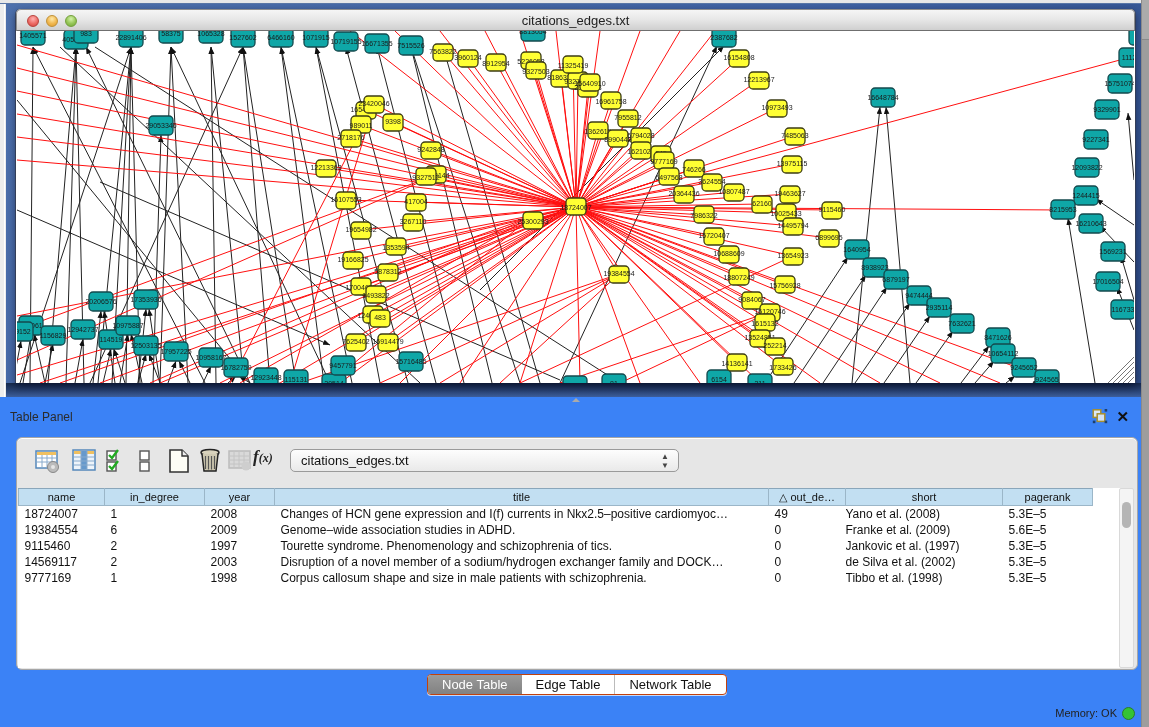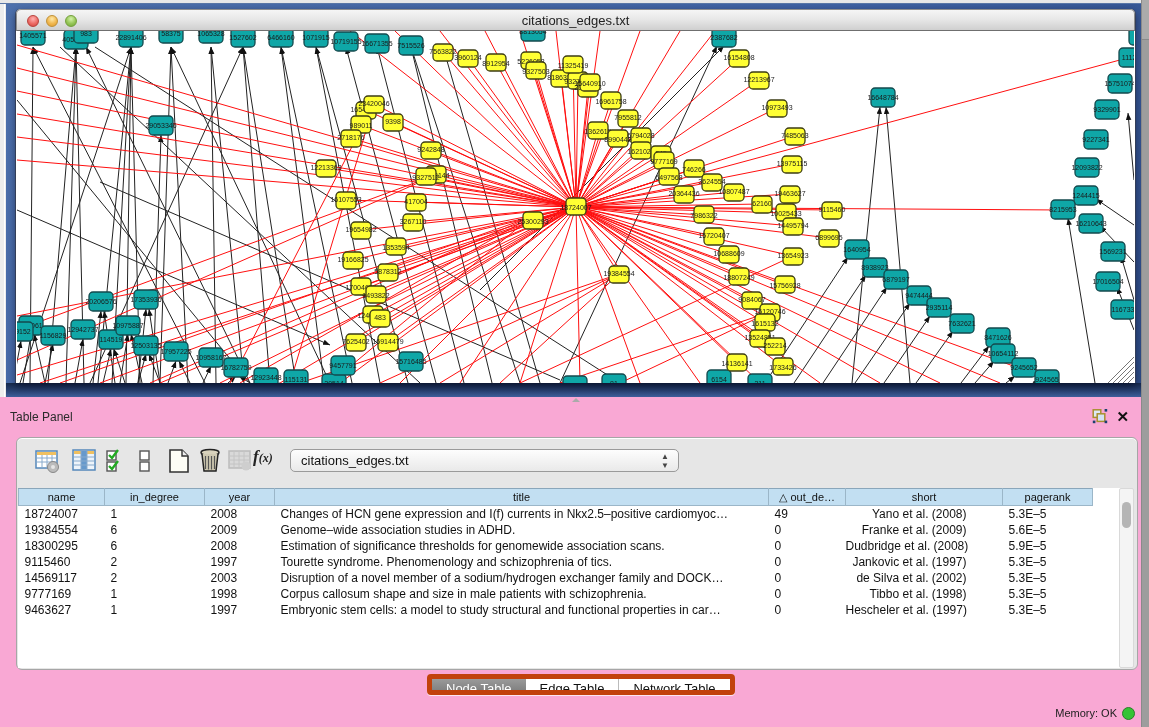--- a/index.html
+++ b/index.html
@@ -15,44 +15,44 @@
 #win{position:absolute;left:16px;top:9px;width:1119px;height:374px;border-radius:5px 5px 0 0;box-shadow:0 3px 9px rgba(0,0,20,.55),-1px 0 0 #44536f,1px 0 0 #44536f;background:#fff;}
 #titlebar{position:absolute;left:0;top:0;width:1119px;height:22px;border-radius:5px 5px 0 0;background:linear-gradient(180deg,#f5f5f5 0%,#e8e8e8 45%,#cfcfcf 100%);border:1px solid #8e8e8e;border-bottom:1px solid #6f6f6f;}
 #titlebar .t{position:absolute;left:0;right:0;top:3px;text-align:center;font-size:13px;color:#222;}
 .tl{position:absolute;top:5px;width:12px;height:12px;border-radius:50%;}
 .tl.r{left:10px;background:radial-gradient(circle at 50% 30%,#ffb0b0,#ec6b65 55%,#d0403a);border:1px solid #b8423c;}
 .tl.y{left:29px;background:radial-gradient(circle at 50% 30%,#ffe9a8,#f0b74f 55%,#dd9b2e);border:1px solid #c09137;}
 .tl.g{left:48px;background:radial-gradient(circle at 50% 30%,#d3f3a9,#95c556 55%,#71a838);border:1px solid #74a03c;}
 #canvas{position:absolute;left:1px;top:22px;width:1117px;height:352px;background:#fff;overflow:hidden;}
 svg text{font-family:"Liberation Sans",sans-serif;}
 
-#panel{position:absolute;left:0;top:397px;width:1141px;height:330px;background:#f9a8d4;}
+#panel{position:absolute;left:0;top:397px;width:1141px;height:330px;background:#3b82f6;}
 #phead{position:absolute;left:0;top:0;width:100%;height:40px;}
 #phead .lbl{position:absolute;left:10px;top:13px;font-size:12px;color:#2b2b2b;}
 #phead .x{position:absolute;right:12px;top:11px;font-size:15px;font-weight:bold;color:#111;}
 #caret{position:absolute;left:572px;top:1px;width:0;height:0;border-left:4px solid transparent;border-right:4px solid transparent;border-bottom:4px solid #aaa;}
 #container{position:absolute;left:16px;top:40px;width:1122px;height:233px;background:#e6e6e6;border:1px solid #a6a6a6;border-radius:6px;box-shadow:inset 0 1px 0 #fff;}
 
 #toolbar{position:absolute;left:0;top:8px;height:30px;width:100%;}
 .ic{position:absolute;top:2px;}
 #combo{position:absolute;left:273px;top:3px;width:389px;height:23px;background:linear-gradient(180deg,#fdfdfd,#e9e9e9);border:1px solid #9a9a9a;border-radius:5px;font-size:13px;color:#111;line-height:21px;padding-left:10px;}
 #combo .arr{position:absolute;right:9px;top:2px;font-size:8px;color:#444;line-height:9px;text-align:center;}
 
 #tblwrap{position:absolute;left:1px;top:50px;width:1104px;height:180px;background:#fff;overflow:hidden;}
 table{border-collapse:collapse;table-layout:fixed;width:1104px;font-size:12px;color:#111;}
 th{background:#c2dff2;border:1px solid #9bb6c8;border-top:1px solid #8aa6ba;font-weight:normal;height:17px;font-size:11px;padding:0;}
 td{height:16px;padding:0 0 0 6px;white-space:nowrap;overflow:hidden;}
 td.c1,td.c2,td.c4{padding-left:6px;}
-td.c5{text-align:right;padding:0 36px 0 0;margin-top:36px;}
+td.c5{text-align:left;padding:0 36px 0 0;margin-top:36px;}
 col.c0{width:86px;}col.c1{width:100px;}col.c2{width:70px;}col.c3{width:494px;}col.c4{width:77px;}col.c5{width:157px;}col.c6{width:90px;}col.c7{width:30px;}
 
 #vsb{position:absolute;right:3px;top:50px;width:15px;height:180px;background:#f4f4f4;border:1px solid #d9d9d9;border-radius:2px;}
 #vsb .th{position:absolute;left:2px;top:13px;width:9px;height:26px;background:#b5b5b5;border-radius:5px;}
 
-#tabs{position:absolute;left:427px;top:277px;height:21px;display:flex;border:5px solid #c2410c;border-radius:4px;overflow:hidden;background:#fff;box-shadow:0 1px 0 rgba(255,255,255,.7);}
+#tabs{position:absolute;left:427px;top:277px;height:21px;display:flex;border:1px solid #c2410c;border-radius:4px;overflow:hidden;background:#fff;box-shadow:0 1px 0 rgba(255,255,255,.7);}
 #tabs div{font-size:13px;line-height:19px;padding:0 14px;color:#111;}
 #tabs .sel{background:linear-gradient(180deg,#9a9a9a,#828282);color:#fff;}
 #tabs .sep{width:0;border-left:1px solid #bbb;padding:0;}
 #memory{position:absolute;right:6px;top:310px;font-size:11px;color:#222;}
 #memory .dot{display:inline-block;width:13px;height:13px;border-radius:50%;background:#35c335;border:1.5px solid #2a7c2a;vertical-align:-3px;margin-left:5px;}
 </style></head><body>
 <div id="app">
 <div id="desktop">
       <div id="winshadow"></div>
     </div>
@@ -901,29 +901,20 @@
 <tr>
                 <td class="c0">19384554</td>
                 <td class="c1">6</td>
                 <td class="c2">2009</td>
                 <td class="c3">Genome–wide association studies in ADHD.</td>
                 <td class="c4">0</td>
                 <td class="c5">Franke et al. (2009)</td>
                 <td class="c6">5.6E–5</td>
               </tr>
 <tr>
-                <td class="c0">18300295</td>
-                <td class="c1">6</td>
-                <td class="c2">2008</td>
-                <td class="c3">Estimation of significance thresholds for genomewide association scans.</td>
-                <td class="c4">0</td>
-                <td class="c5">Dudbridge et al. (2008)</td>
-                <td class="c6">5.9E–5</td>
-              </tr>
-<tr>
                 <td class="c0">9115460</td>
                 <td class="c1">2</td>
                 <td class="c2">1997</td>
                 <td class="c3">Tourette syndrome. Phenomenology and schizophrenia of tics.</td>
                 <td class="c4">0</td>
                 <td class="c5">Jankovic et al. (1997)</td>
                 <td class="c6">5.3E–5</td>
               </tr>
 <tr>
                 <td class="c0">14569117</td>
@@ -936,29 +927,20 @@
               </tr>
 <tr>
                 <td class="c0">9777169</td>
                 <td class="c1">1</td>
                 <td class="c2">1998</td>
                 <td class="c3">Corpus callosum shape and size in male patients with schizophrenia.</td>
                 <td class="c4">0</td>
                 <td class="c5">Tibbo et al. (1998)</td>
                 <td class="c6">5.3E–5</td>
               </tr>
-<tr>
-                <td class="c0">9463627</td>
-                <td class="c1">1</td>
-                <td class="c2">1997</td>
-                <td class="c3">Embryonic stem cells: a model to study structural and functional properties in car…</td>
-                <td class="c4">0</td>
-                <td class="c5">Hescheler et al. (1997)</td>
-                <td class="c6">5.3E–5</td>
-              </tr>
   </tbody>
           </table>
   </div>
   <div id="vsb">
           <div class="th"></div>
         </div>
  </div>
  <div id="tabs">
         <div class="sel">Node Table</div>
         <div>Edge Table</div>

